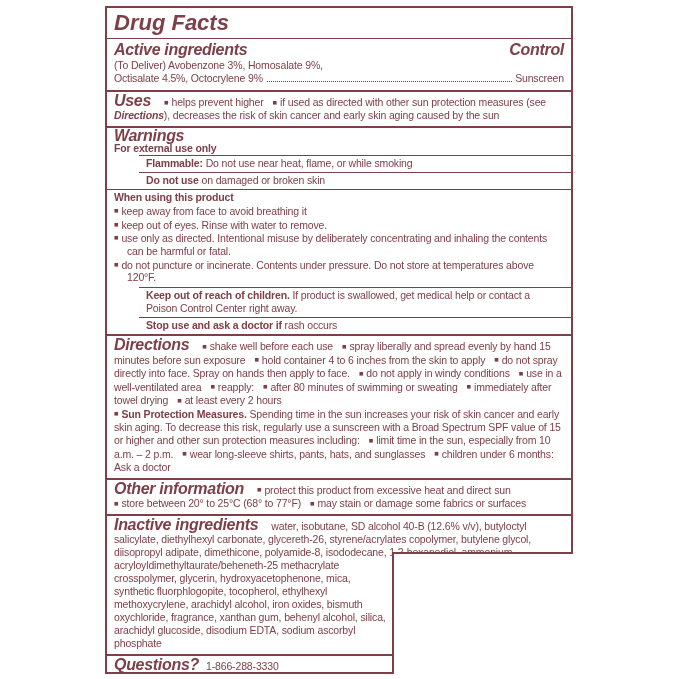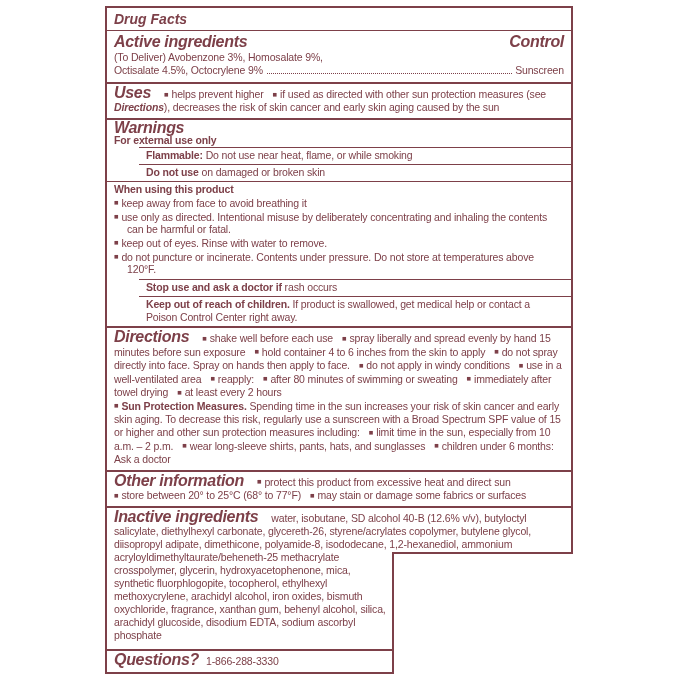--- a/index.html
+++ b/index.html
@@ -8,21 +8,21 @@
   .page {
     position:relative; width:679px; height:679px; background:#fff;
     font-family:"Liberation Sans","DejaVu Sans",sans-serif;
     color:var(--ink); overflow:hidden;
   }
   .label {
     position:absolute; left:105px; top:6px; width:468px; height:668px;
     border:2px solid var(--ink); display:flex; flex-direction:column;
   }
   .body-txt { font-size:10.5px; letter-spacing:-0.15px; line-height:13px; }
-  .title { font-size:14px; font-weight:bold; font-style:italic; }
+  .title { font-size:22px; font-weight:bold; font-style:italic; }
   .h2 { font-size:16px; font-weight:bold; font-style:italic; letter-spacing:-0.3px; }
   .h2.inline { margin-right:13px; }
   .b { font-weight:bold; }
   .bi { font-weight:bold; font-style:italic; }
   .blt { font-size:7.5px; vertical-align:1.5px; padding-right:3px; }
   .gap { display:inline-block; width:9px; }
   .para { margin:0; }
 
   .sec { padding:2px 7px 4px; }
   .sec-div { border-top:2px solid var(--ink); }
@@ -78,26 +78,26 @@
     <div class="sec warnings-sec sec-div body-txt">
       <div class="w-head">
         <div class="h2">Warnings</div>
         <div class="b">For external use only</div>
       </div>
       <div class="w-row"><span class="b">Flammable:</span><span> Do not use near heat, flame, or while smoking</span></div>
       <div class="w-row"><span class="b">Do not use</span><span> on damaged or broken skin</span></div>
       <div class="when-block">
         <div class="when-head b">When using this product</div>
         <div class="b-line"><span class="blt">■</span><span>keep away from face to avoid breathing it</span></div>
+        <div class="b-line"><span class="blt">■</span><span>keep out of eyes.  Rinse with water to remove.</span></div>
         <div class="b-line"><span class="blt">■</span><span>use only as directed. Intentional misuse by deliberately concentrating and inhaling the contents can be harmful or fatal.</span></div>
-        <div class="b-line"><span class="blt">■</span><span>keep out of eyes.  Rinse with water to remove.</span></div>
         <div class="b-line"><span class="blt">■</span><span>do not puncture or incinerate. Contents under pressure. Do not store at temperatures above 120°F.</span></div>
       </div>
+      <div class="w-row"><span class="b">Keep out of reach of children.</span><span> If product is swallowed, get medical help or contact a Poison Control Center right away.</span></div>
       <div class="w-row"><span class="b">Stop use and ask a doctor if</span><span> rash occurs</span></div>
-      <div class="w-row"><span class="b">Keep out of reach of children.</span><span> If product is swallowed, get medical help or contact a Poison Control Center right away.</span></div>
     </div>
 
     <div class="sec sec-div body-txt">
       <p class="para"><span class="h2 inline">Directions</span><span><span class="blt">■</span><span>shake well before each use</span><span class="gap"></span><span class="blt">■</span><span>spray liberally and spread evenly by hand 15 minutes before sun exposure</span><span class="gap"></span><span class="blt">■</span><span>hold container 4 to 6 inches from the skin to apply</span><span class="gap"></span><span class="blt">■</span><span>do not spray directly into face. Spray on hands then apply to face.</span><span class="gap"></span><span class="blt">■</span><span>do not apply in windy conditions</span><span class="gap"></span><span class="blt">■</span><span>use in a well-ventilated area</span><span class="gap"></span><span class="blt">■</span><span>reapply:</span><span class="gap"></span><span class="blt">■</span><span>after 80 minutes of swimming or sweating</span><span class="gap"></span><span class="blt">■</span><span>immediately after towel drying</span><span class="gap"></span><span class="blt">■</span><span>at least every 2 hours</span></span></p>
       <p class="para"><span><span class="blt">■</span><span class="b">Sun Protection Measures.</span><span> Spending time in the sun increases your risk of skin cancer and early skin aging. To decrease this risk, regularly use a sunscreen with a Broad Spectrum SPF value of 15 or higher and other sun protection measures including:</span><span class="gap"></span><span class="blt">■</span><span>limit time in the sun, especially from 10 a.m. – 2 p.m.</span><span class="gap"></span><span class="blt">■</span><span>wear long-sleeve shirts, pants, hats, and sunglasses</span><span class="gap"></span><span class="blt">■</span><span>children under 6 months: Ask a doctor</span></span></p>
     </div>
 
     <div class="sec sec-div body-txt">
       <p class="para"><span class="h2 inline">Other information</span><span><span class="blt">■</span><span>protect this product from excessive heat and direct sun</span><br><span class="blt">■</span><span>store between 20° to 25°C (68° to 77°F)</span><span class="gap"></span><span class="blt">■</span><span>may stain or damage some fabrics or surfaces</span></span></p>
     </div>

